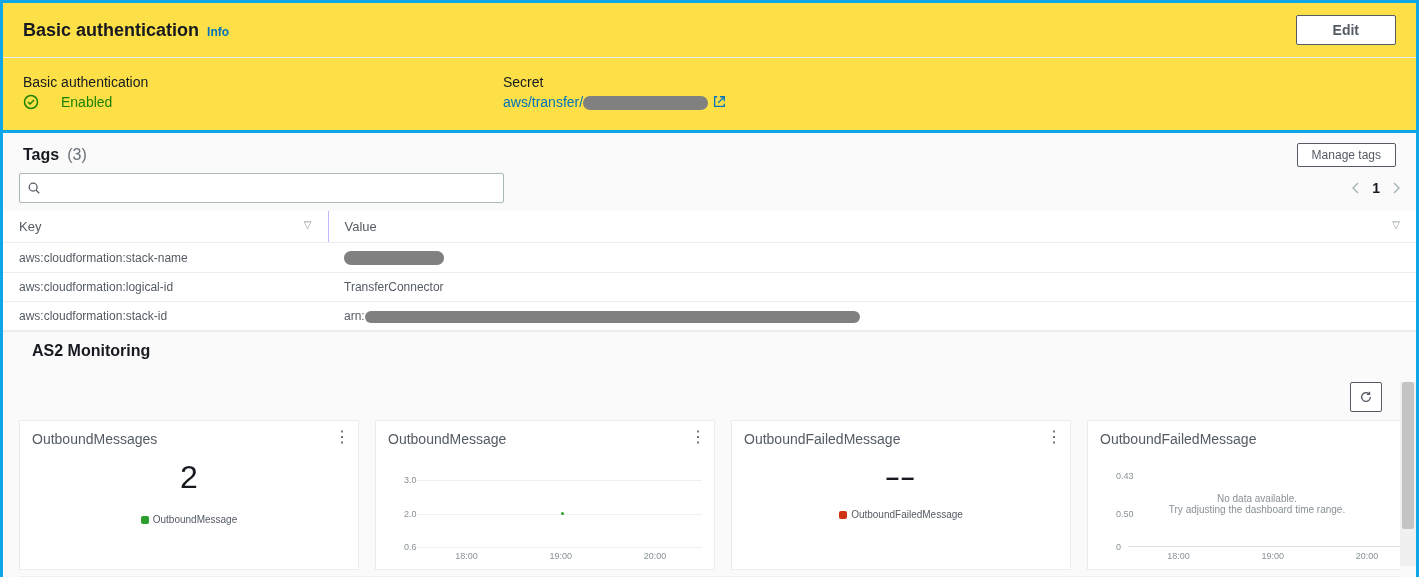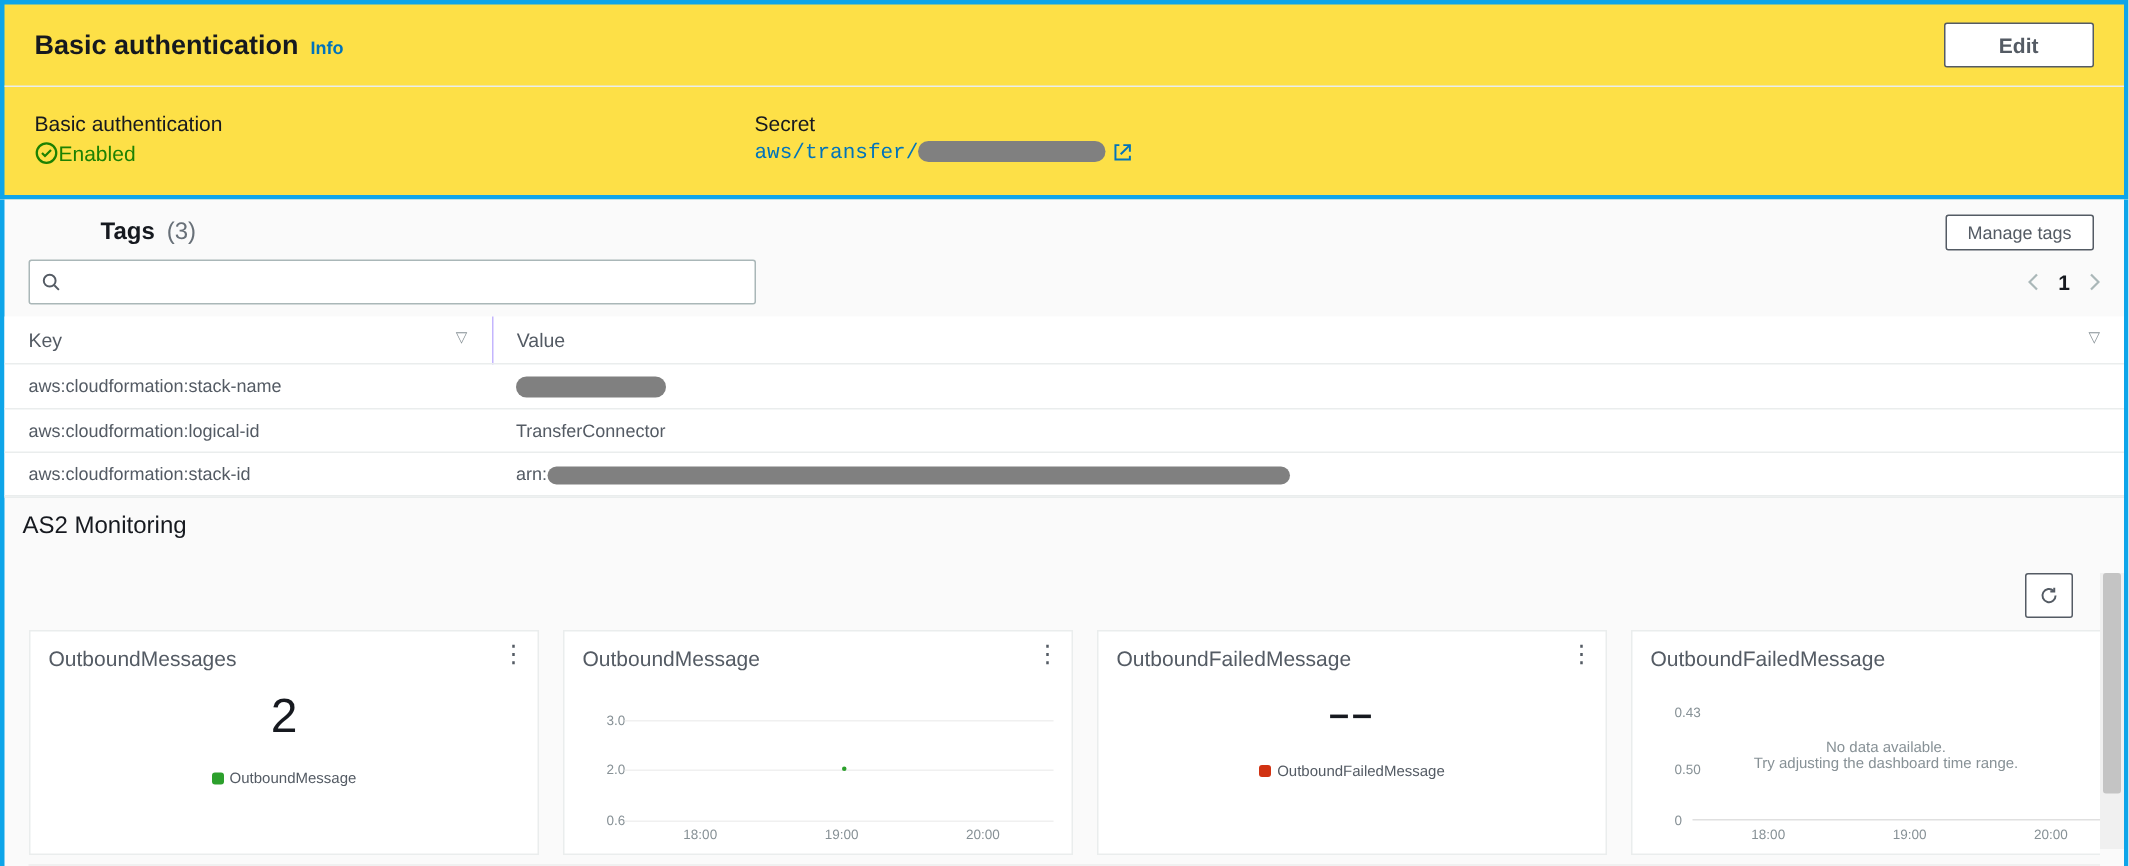--- a/index.html
+++ b/index.html
@@ -72,30 +72,29 @@
   }
   .field-label {
     font-size: 14px;
     font-weight: 400;
     color: #16191f;
     margin-bottom: 4px;
   }
   .status-enabled {
     display: flex;
     align-items: center;
-    gap: 0;
+    gap: 22px;
     color: #1d8102;
     font-weight: 400;
     font-size: 14px;
   }
   .secret-link {
     display: flex;
     align-items: center;
     gap: 4px;
-    font-family: Liberation Mono, monospace;
   }
   .secret-link a {
     color: #0073bb;
     text-decoration: none;
     font-size: 14px;
   }
   .redacted {
     display: inline-block;
     background: #808080;
     border-radius: 8px;
@@ -107,21 +106,20 @@
     border-top: none;
   }
   .tags-header {
     display: flex;
     align-items: center;
     justify-content: space-between;
     padding: 10px 20px 6px;
   }
   .tags-header .panel-title {
     font-size: 16px;
-    margin-left: 44px;
   }
   .search-row {
     padding: 0 16px 8px;
     display: flex;
     align-items: center;
     justify-content: space-between;
   }
   .search-box {
     position: relative;
     width: 485px;
@@ -174,25 +172,25 @@
     border-right: 1px solid #c4b5fd;
     padding-left: 16px;
   }
   .tags-table td {
     font-size: 12px;
     color: #545b64;
     padding: 7px 16px;
     border-bottom: 1px solid #eaeded;
   }
   .monitoring-panel-header {
-    padding: 10px 12px;
+    padding: 10px 29px;
     border-top: 1px solid #eaeded;
     border-bottom: none;
     font-size: 16px;
-    font-weight: 400;
+    font-weight: 700;
   }
   .monitoring-body {
     padding: 12px 16px;
     position: relative;
   }
   .time-toolbar {
     display: flex;
     justify-content: flex-end;
     gap: 8px;
     margin-bottom: 8px;

